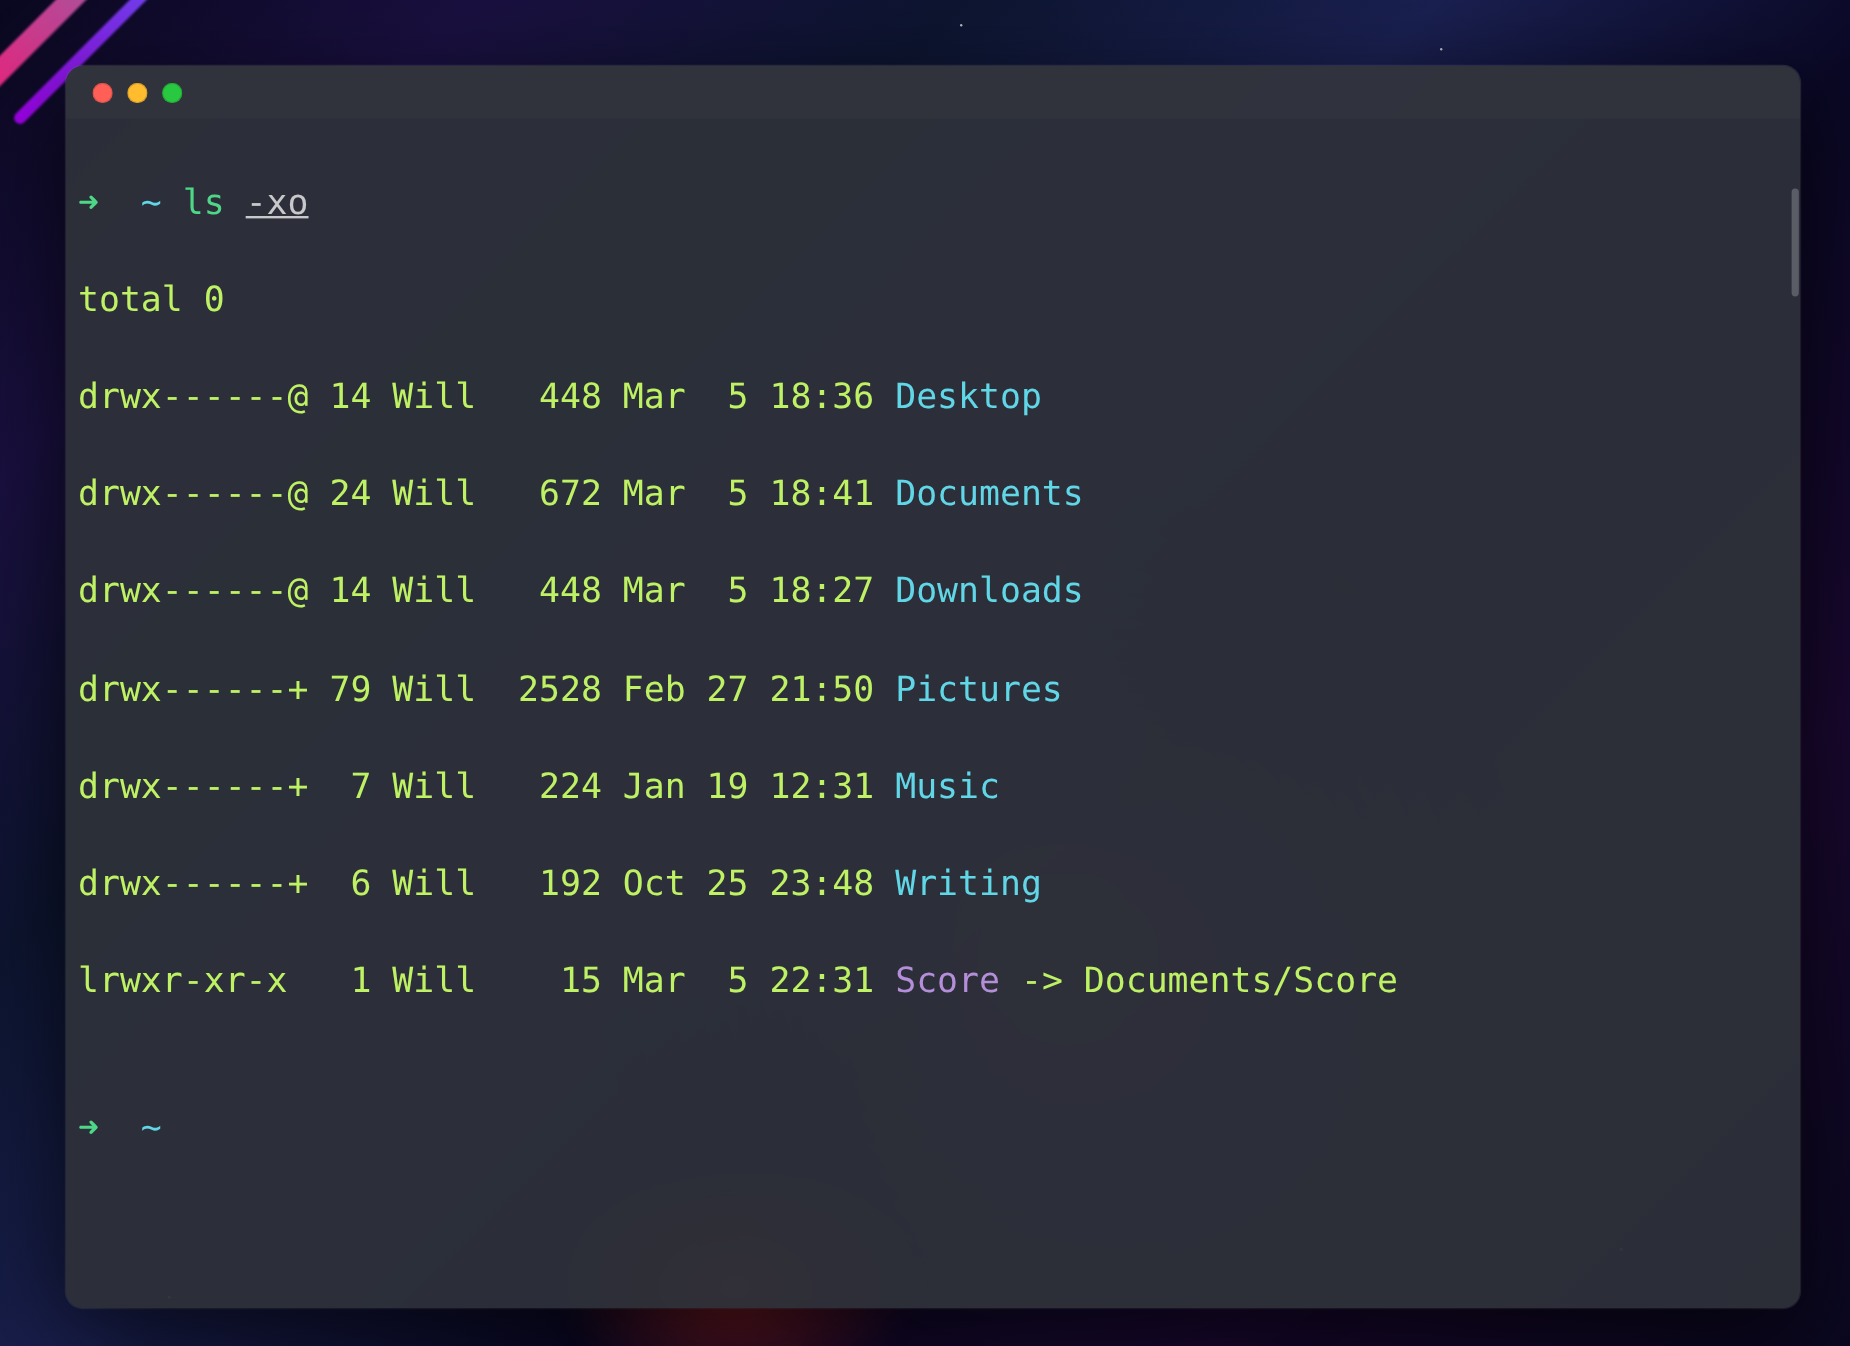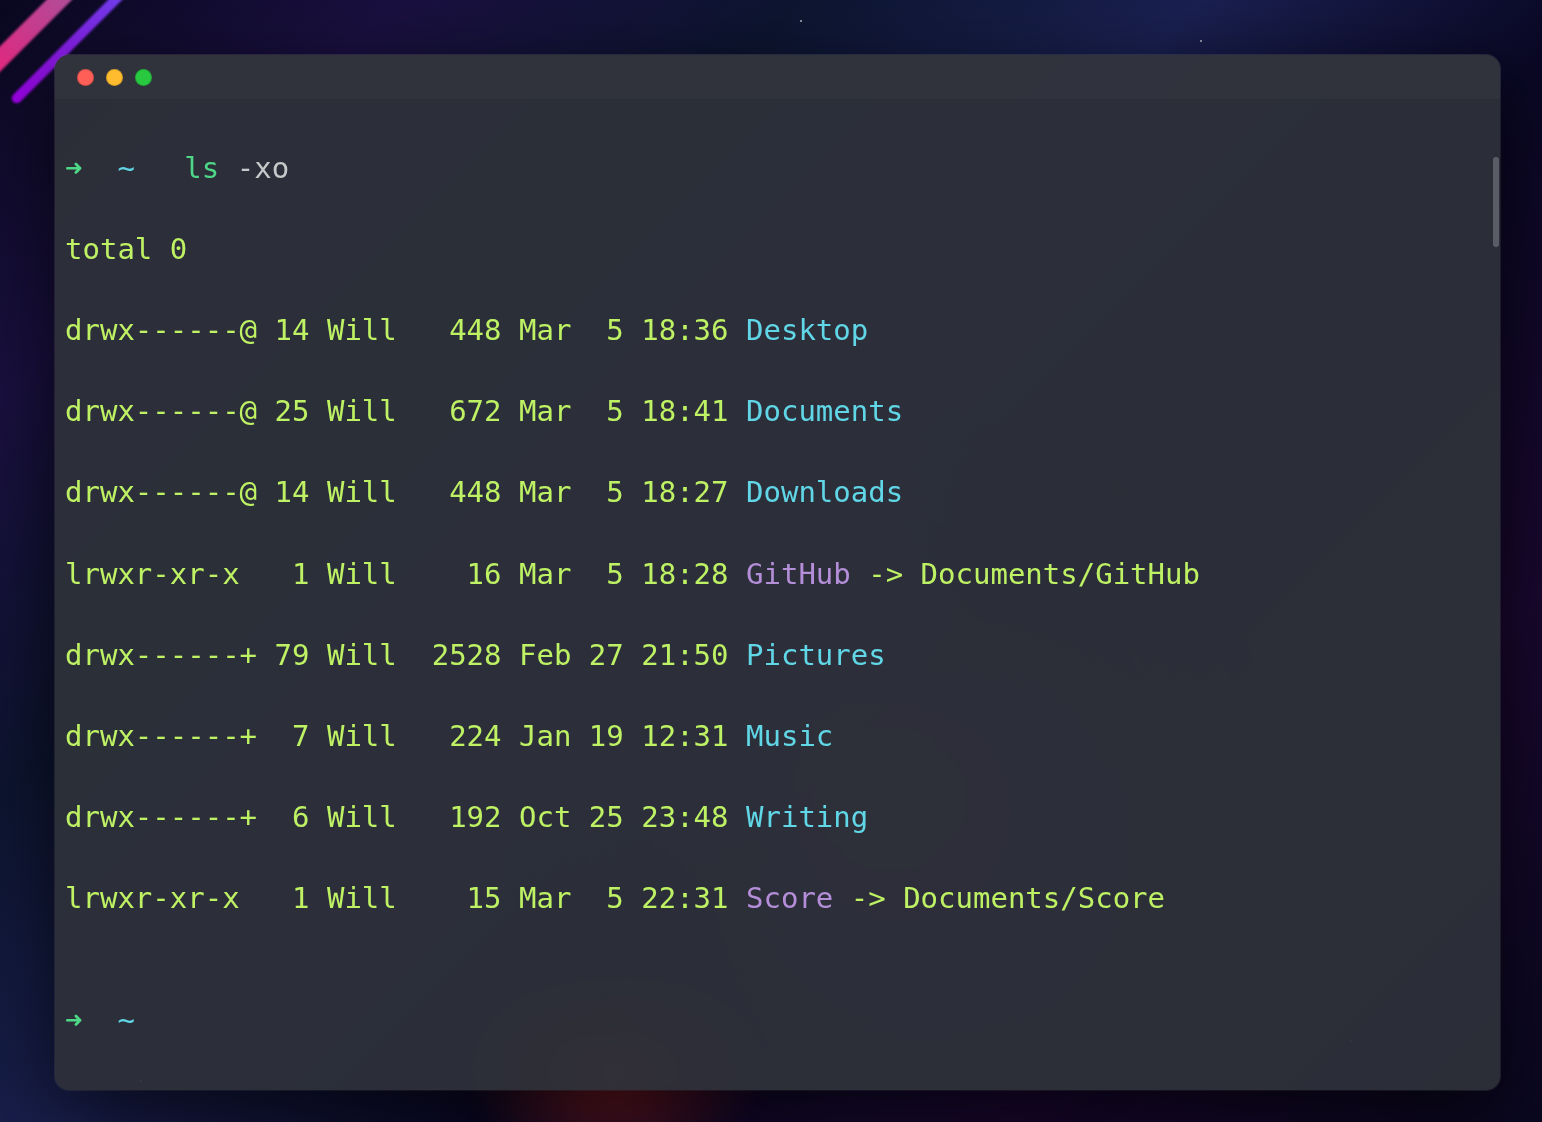--- a/index.html
+++ b/index.html
@@ -99,22 +99,22 @@
       font-size: 29px;
       line-height: 1.40;
       color: #c7c8ca;
       white-space: pre;
       overflow: hidden;
       position: relative;
     }
 
     .arrow   { color: #4fd788; }
     .tilde   { color: #60d6e6; }
-    .cmd     { color: #4fd788; margin-left: 32px; }
-    .flags   { color: #c7c8ca; }
+    .cmd     { color: #4fd788; }
+    .flags   { color: #c7c8ca; text-decoration: underline; }
     .dirname { color: #60d6e6; }
     .linkname{ color: #b48ed9; }
     .plain   { color: #bef264; }
 
     .row { display: block; }
 
     .scrollbar {
       position: absolute;
       right: 1px;
       top: 58px;
@@ -143,23 +143,22 @@
   <div class="titlebar">
     <div class="traffic-light tl-close"></div>
     <div class="traffic-light tl-min"></div>
     <div class="traffic-light tl-max"></div>
   </div>
 
   <div class="terminal">
 <span class="row"><span class="arrow">➜</span>  <span class="tilde">~</span> <span class="cmd">ls</span> <span class="flags">-xo</span></span>
 <span class="row plain">total 0</span>
 <span class="row"><span class="plain">drwx------@</span> <span class="plain">14</span> <span class="plain">Will</span> <span class="plain">  448</span> <span class="plain">Mar  5 18:36</span> <span class="dirname">Desktop</span></span>
-<span class="row"><span class="plain">drwx------@</span> <span class="plain">25</span> <span class="plain">Will</span> <span class="plain">  672</span> <span class="plain">Mar  5 18:41</span> <span class="dirname">Documents</span></span>
+<span class="row"><span class="plain">drwx------@</span> <span class="plain">24</span> <span class="plain">Will</span> <span class="plain">  672</span> <span class="plain">Mar  5 18:41</span> <span class="dirname">Documents</span></span>
 <span class="row"><span class="plain">drwx------@</span> <span class="plain">14</span> <span class="plain">Will</span> <span class="plain">  448</span> <span class="plain">Mar  5 18:27</span> <span class="dirname">Downloads</span></span>
-<span class="row"><span class="plain">lrwxr-xr-x </span> <span class="plain"> 1</span> <span class="plain">Will</span> <span class="plain">   16</span> <span class="plain">Mar  5 18:28</span> <span class="linkname">GitHub</span><span class="plain"> -&gt; Documents/GitHub</span></span>
 <span class="row"><span class="plain">drwx------+</span> <span class="plain">79</span> <span class="plain">Will</span> <span class="plain"> 2528</span> <span class="plain">Feb 27 21:50</span> <span class="dirname">Pictures</span></span>
 <span class="row"><span class="plain">drwx------+</span> <span class="plain"> 7</span> <span class="plain">Will</span> <span class="plain">  224</span> <span class="plain">Jan 19 12:31</span> <span class="dirname">Music</span></span>
 <span class="row"><span class="plain">drwx------+</span> <span class="plain"> 6</span> <span class="plain">Will</span> <span class="plain">  192</span> <span class="plain">Oct 25 23:48</span> <span class="dirname">Writing</span></span>
 <span class="row"><span class="plain">lrwxr-xr-x </span> <span class="plain"> 1</span> <span class="plain">Will</span> <span class="plain">   15</span> <span class="plain">Mar  5 22:31</span> <span class="linkname">Score</span><span class="plain"> -&gt; Documents/Score</span></span>
 
 <span class="row"><span class="arrow">➜</span>  <span class="tilde">~</span> </span>
     <div class="scrollbar"></div>
   </div>
 </div>
 

